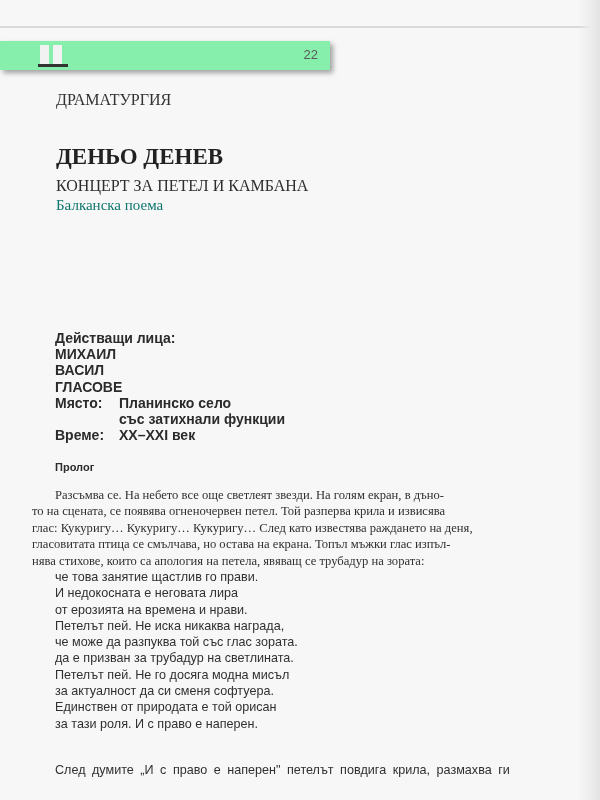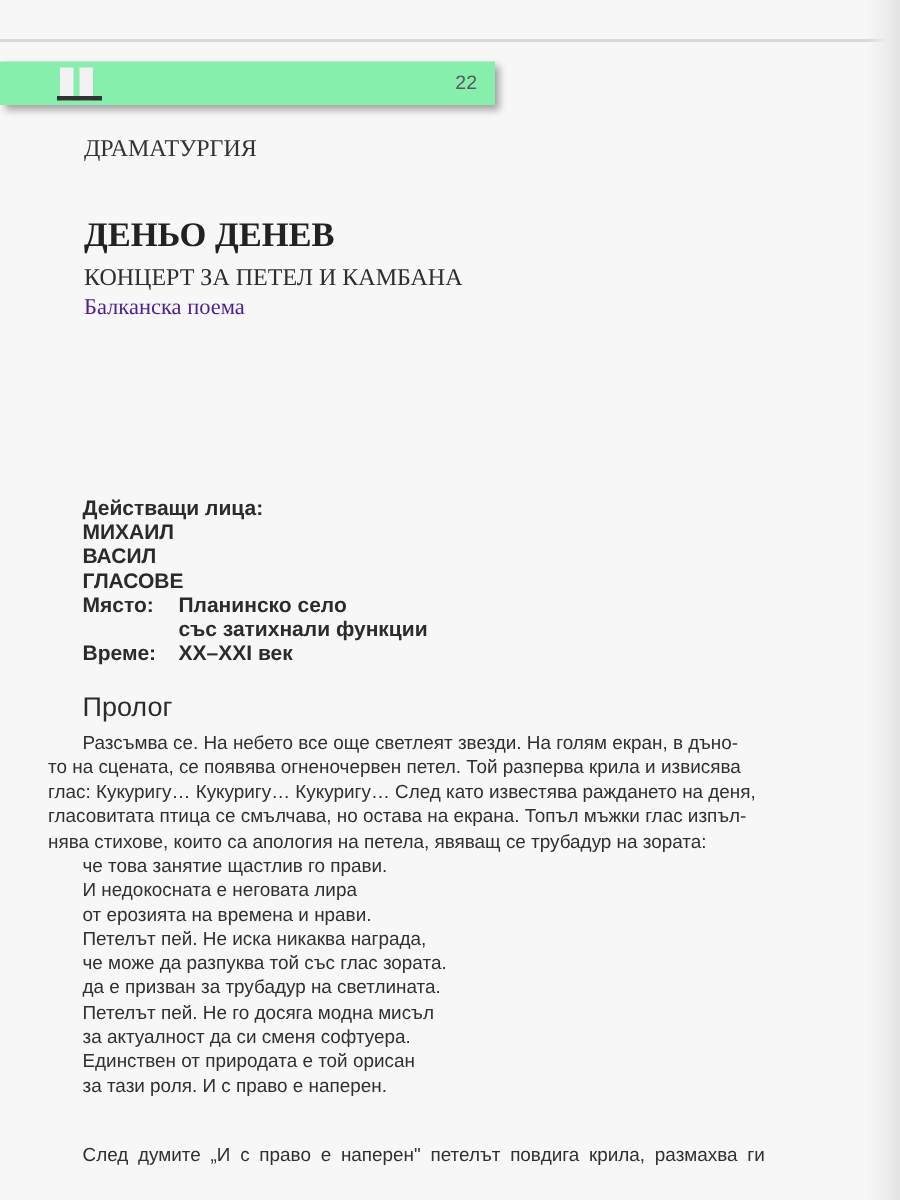--- a/index.html
+++ b/index.html
@@ -45,36 +45,36 @@
   .author {
     position: absolute; left: 56px; top: 144px;
     font-size: 23px; font-weight: bold; color: #222;
   }
   .work-title {
     position: absolute; left: 56px; top: 177px;
     font-size: 16px; color: #2e2e2e;
   }
   .subtitle {
     position: absolute; left: 56px; top: 197px;
-    font-size: 15px; color: #4c1d95; text-align: center;
+    font-size: 15px; color: #0f766e; text-align: center;
   }
   .cast {
     position: absolute; left: 55px; top: 330px;
     font-size: 14px; font-weight: bold; line-height: 16.2px; color: #2b2b2b;
   }
   .cast .row { white-space: nowrap; }
   .cast .lbl { display: inline-block; width: 64px; }
   .cast .cont { padding-left: 64px; }
   .prologue-heading {
     position: absolute; left: 55px; top: 461px;
-    font-size: 18px; font-weight: normal; color: #2b2b2b;
+    font-size: 11px; font-weight: bold; color: #2b2b2b;
   }
   .prose {
     position: absolute; left: 32px; top: 487px; width: 528px;
-    font-size: 12.6px; line-height: 16.4px; color: #303030;
+    font-size: 12.6px; line-height: 16.4px; color: #303030; font-family: Liberation Serif, serif;
   }
   .prose .line { white-space: nowrap; }
   .prose .indent { padding-left: 23px; }
   .verse {
     position: absolute; left: 55px; top: 569px;
     font-size: 12.6px; line-height: 16.3px; color: #303030;
   }
   .verse .line { white-space: nowrap; }
   .after {
     position: absolute; left: 55px; top: 763px;

